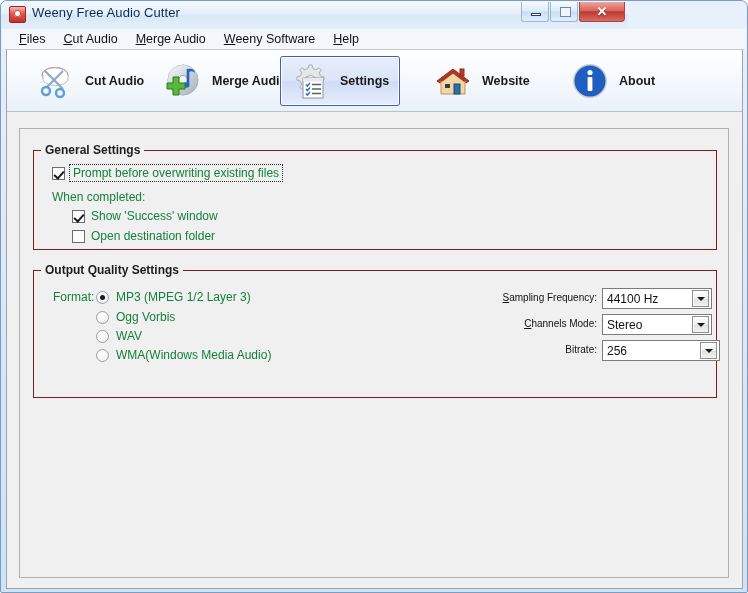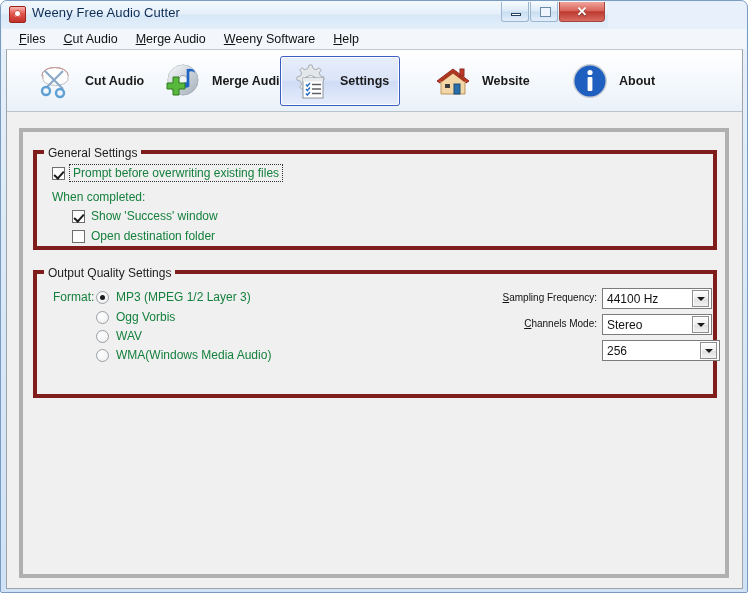--- a/index.html
+++ b/index.html
@@ -25,20 +25,21 @@
 
   
   .titlebar {
     position: absolute;
     left: 0; top: 0;
     width: 607px;
     height: 28px;
     background: linear-gradient(to bottom,
         #f2f8fd 0%, #e6f0fa 45%, #d8e8f7 50%, #e4effa 100%);
     border-radius: 6px 6px 0 0;
+    padding-left: 20px;
   }
   .title-icon {
     position: absolute;
     left: 8px; top: 5px;
     width: 17px; height: 17px;
     border-radius: 2px;
     background: linear-gradient(to bottom, #f7b7b2 0%, #e2564d 45%, #c2322a 100%);
     border: 1px solid #9c241d;
     box-sizing: border-box;
   }
@@ -177,23 +178,24 @@
     font-weight: bold;
     color: #1a1a1a;
     margin-left: 9px;
     white-space: nowrap;
   }
   .ticon { position: relative; width: 40px; height: 40px; flex: none; }
 
   
   .groupbox {
     position: absolute;
-    border: 4px solid #7f1d1d;
+    border: 1px solid #7f1d1d;
     box-sizing: border-box;
     background: transparent;
+    font-weight: bold;
   }
   .groupbox > .gb-title {
     position: absolute;
     left: 7px; top: -8px;
     background: #f0f0f0;
     padding: 0 4px;
     font-size: 12px;
     color: #1d1d1d;
     white-space: nowrap;
   }
@@ -465,19 +467,20 @@
     </div>
 
     <div class="fieldlabel" style="left:400px; top:268px; width:190px;">
       <u>C</u><span>hannels Mode:</span>
     </div>
     <div class="combo" style="left:595px; top:264px; width:110px;">
       <div class="cval">Stereo</div>
       <div class="carrow"></div>
     </div>
 
+    <div class="fieldlabel" style="left:400px; top:294px; width:190px;">Bitrate:</div>
     <div class="combo" style="left:595px; top:290px; width:118px;">
       <div class="cval">256</div>
       <div class="carrow"></div>
     </div>
 
   </div>
 </div>
 
 </body></html>

